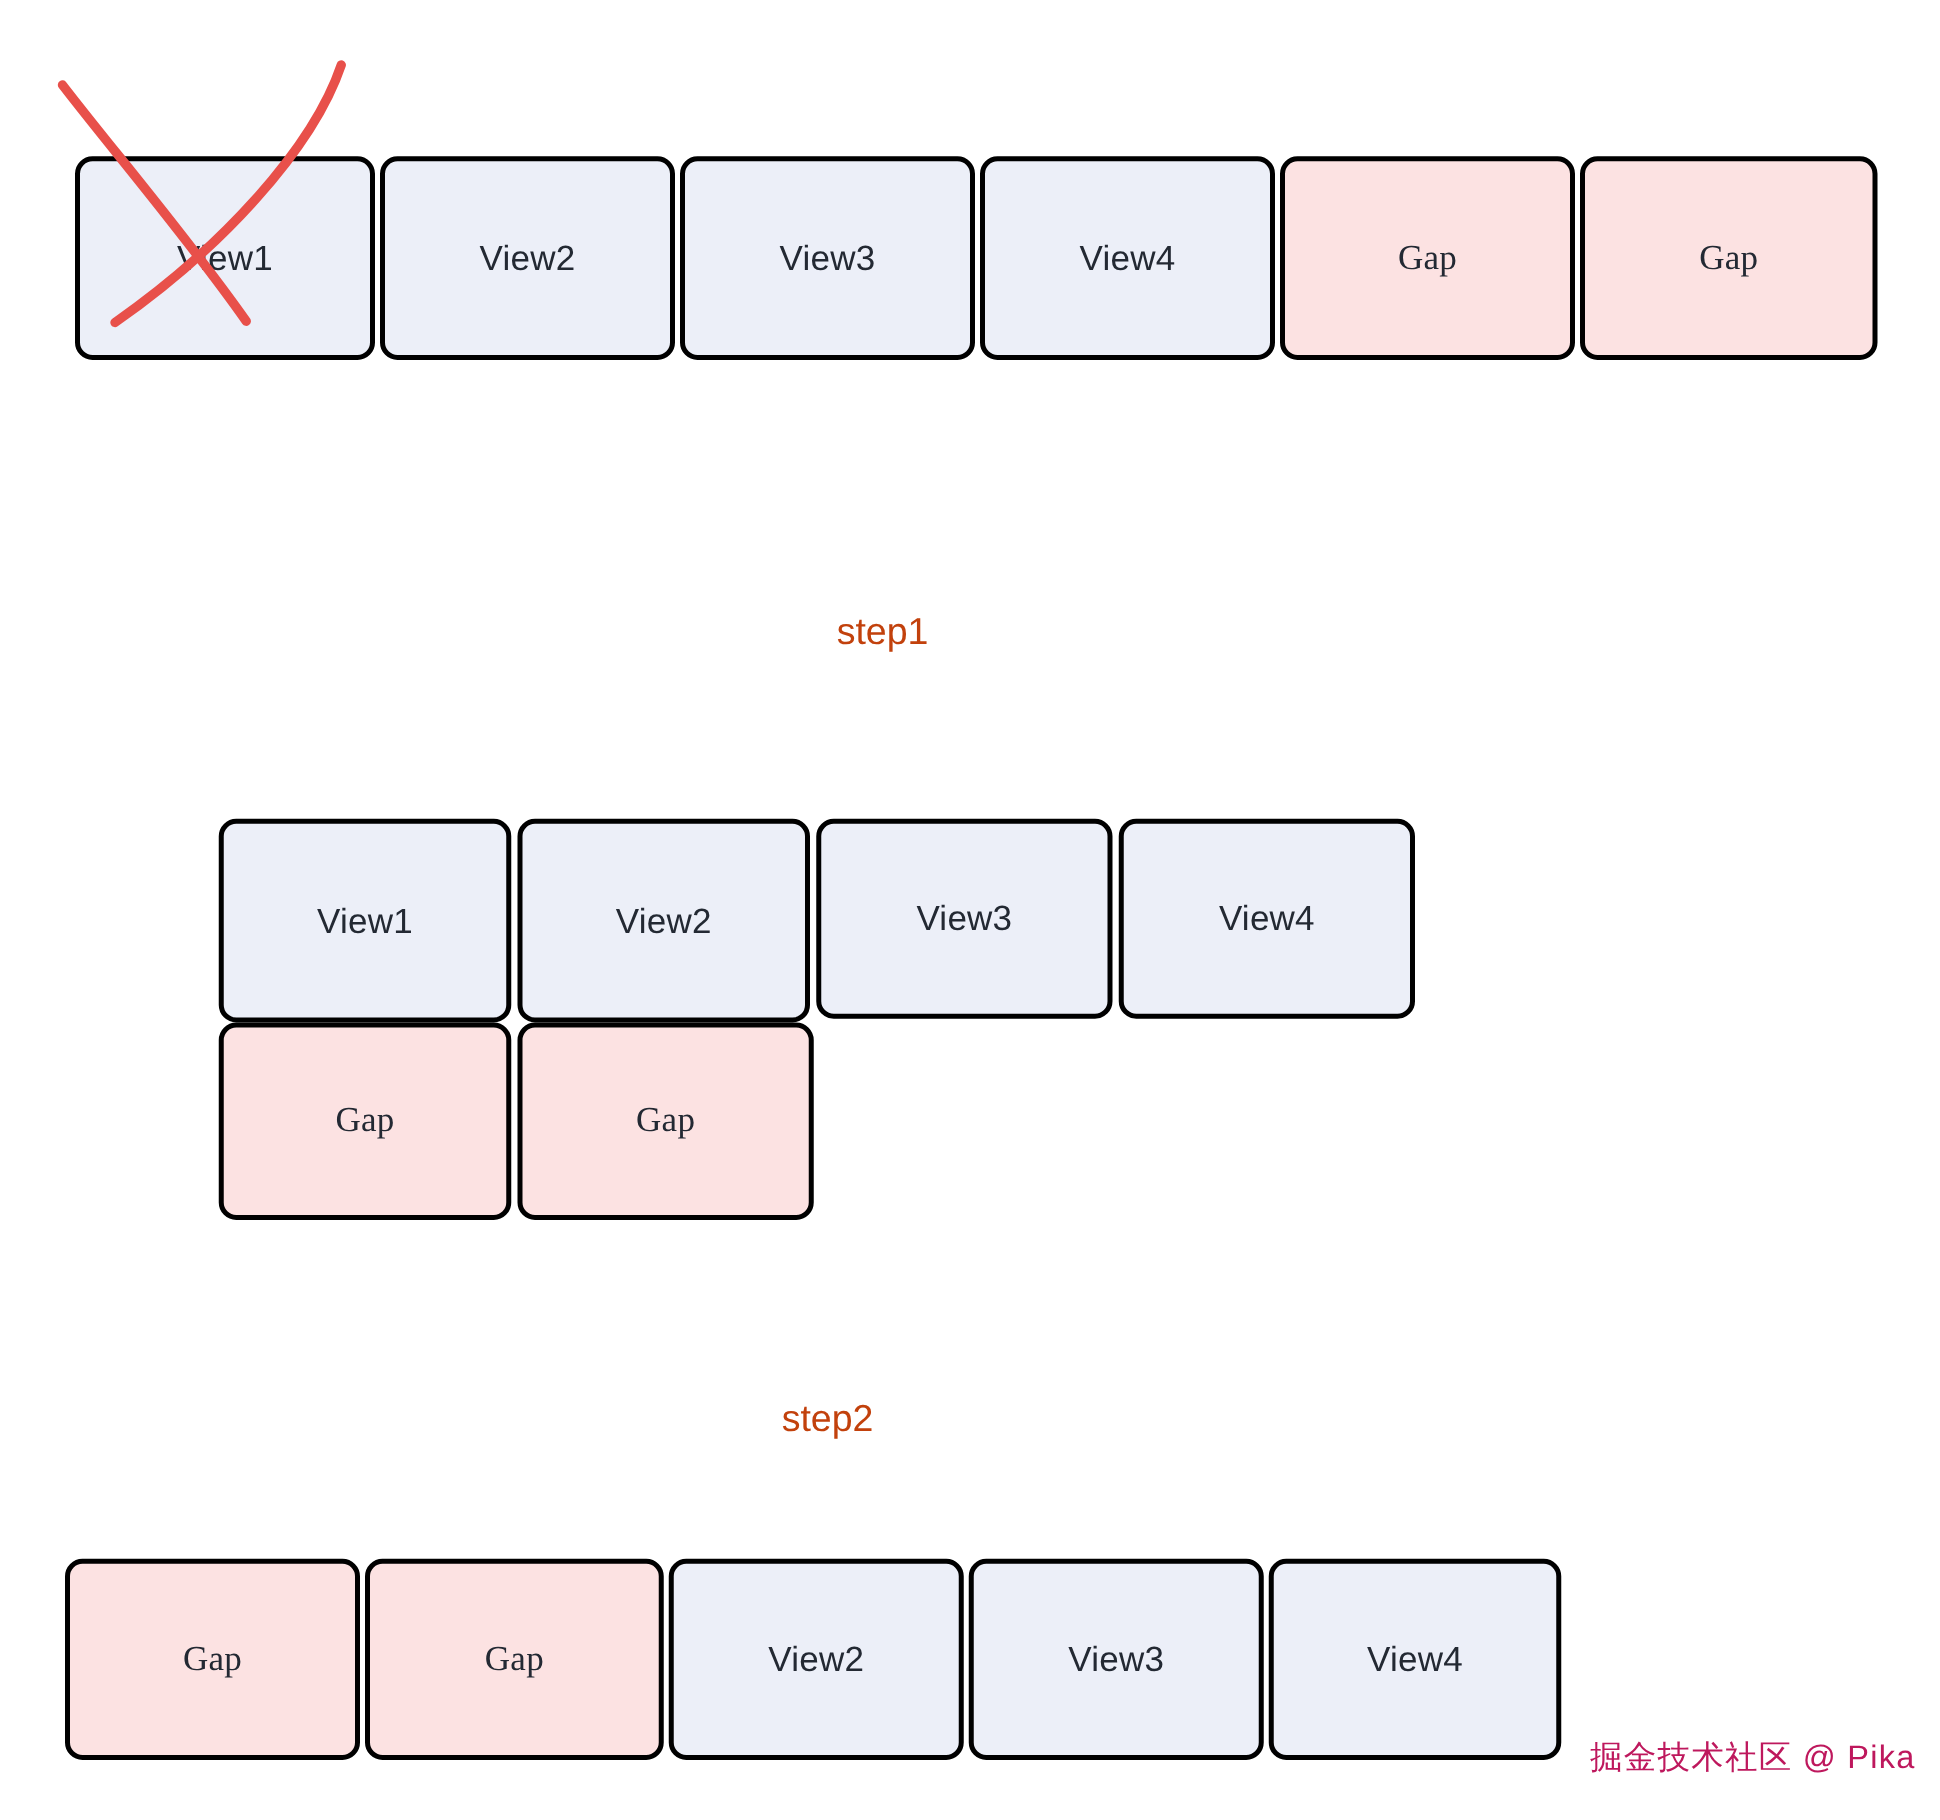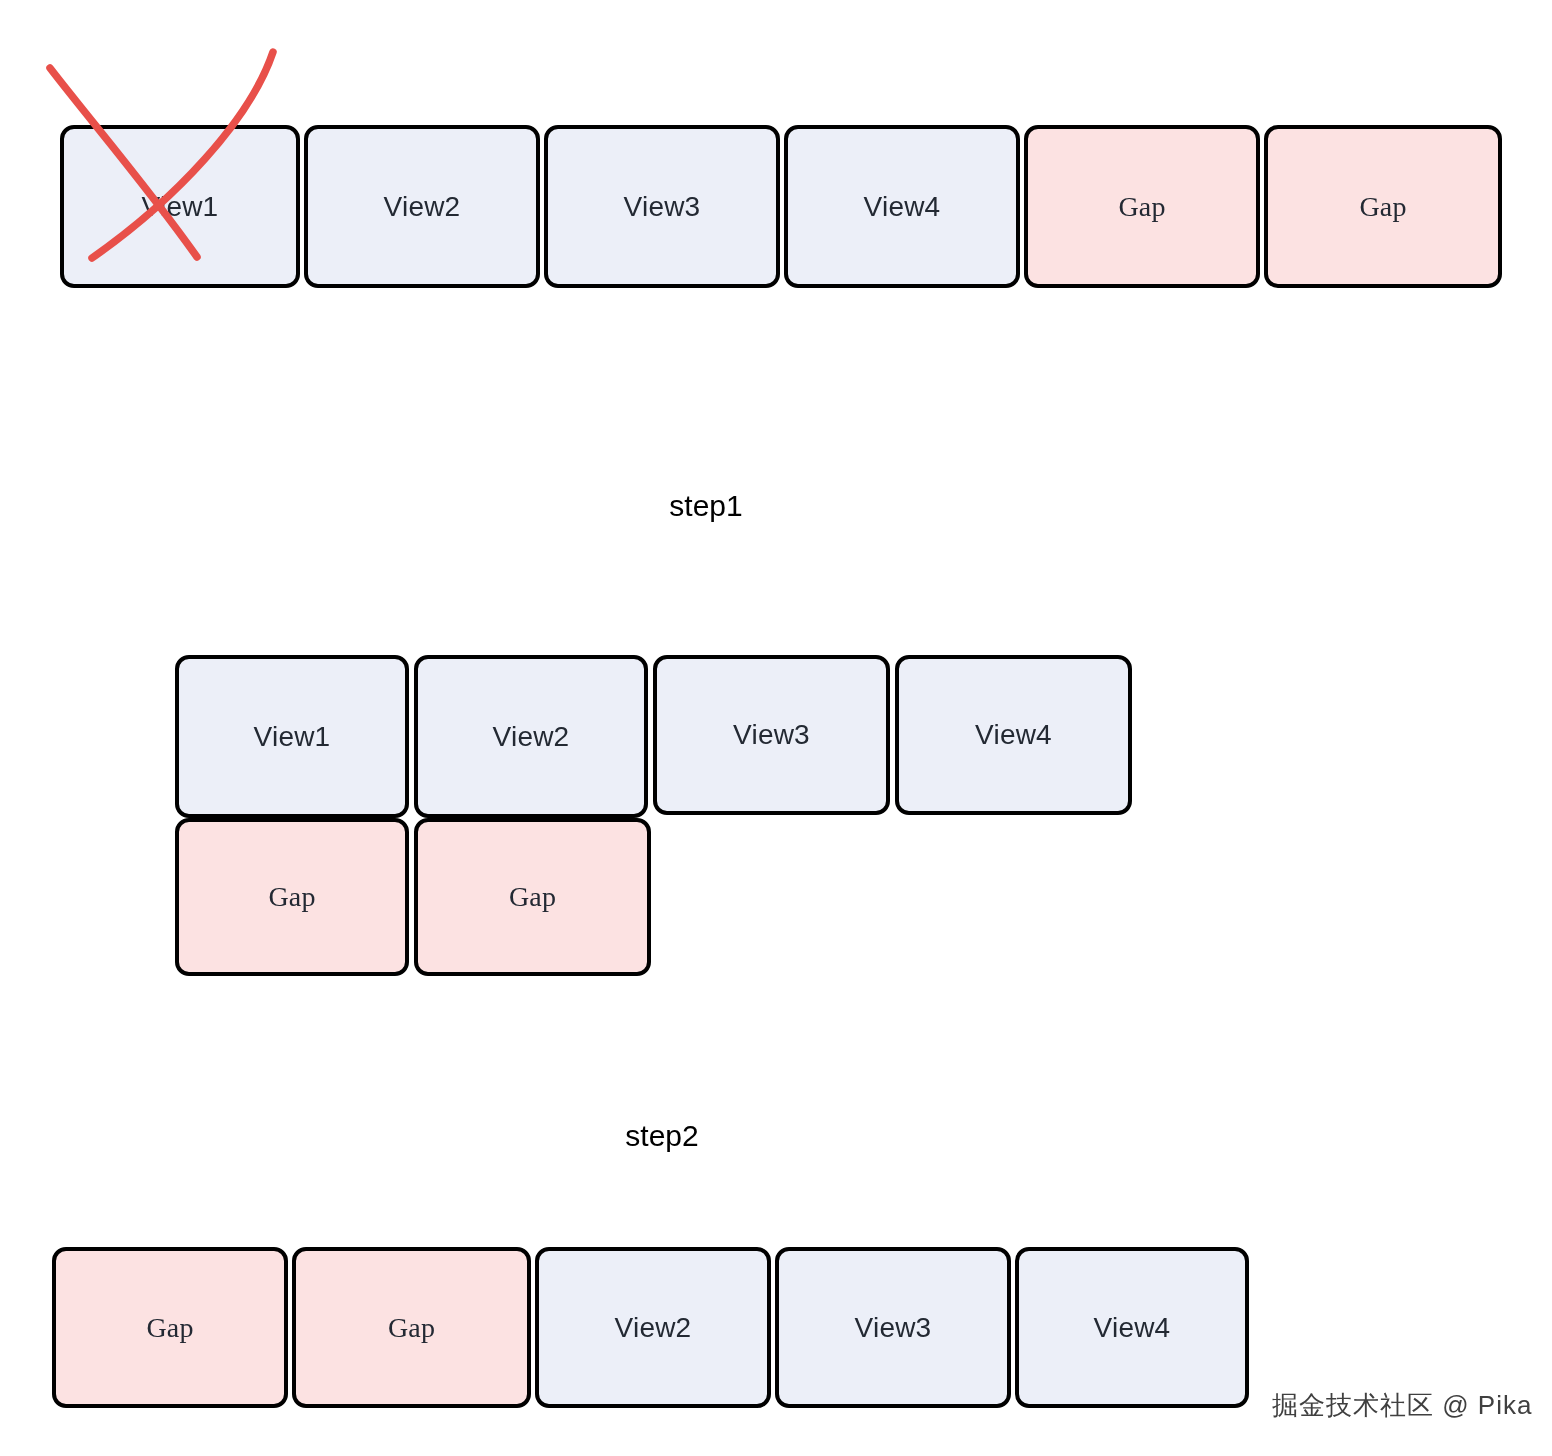--- a/index.html
+++ b/index.html
@@ -36,40 +36,40 @@
     background: #eceff8;
     line-height: 1;
   }
   .box.view  { background: #eceff8; }
   .box.gap   { background: #fce2e2; font-family: Liberation Serif, serif; }
 
   
   .step-label {
     position: absolute;
     font-size: 30px;
-    color: #000000;
+    color: #c2410c;
     white-space: nowrap;
     transform: translateX(-50%);
   }
 
   
   .cross-overlay {
     position: absolute;
     left: 0;
     top: 0;
     width: 1552px;
     height: 1456px;
     pointer-events: none;
   }
 
   
   .watermark {
     position: absolute;
     font-size: 26px;
-    color: #404040;
+    color: #be185d;
     white-space: nowrap;
     letter-spacing: 1px;
   }
 </style>
 </head>
 <body>
 
 <div class="canvas">
 
   <div>

